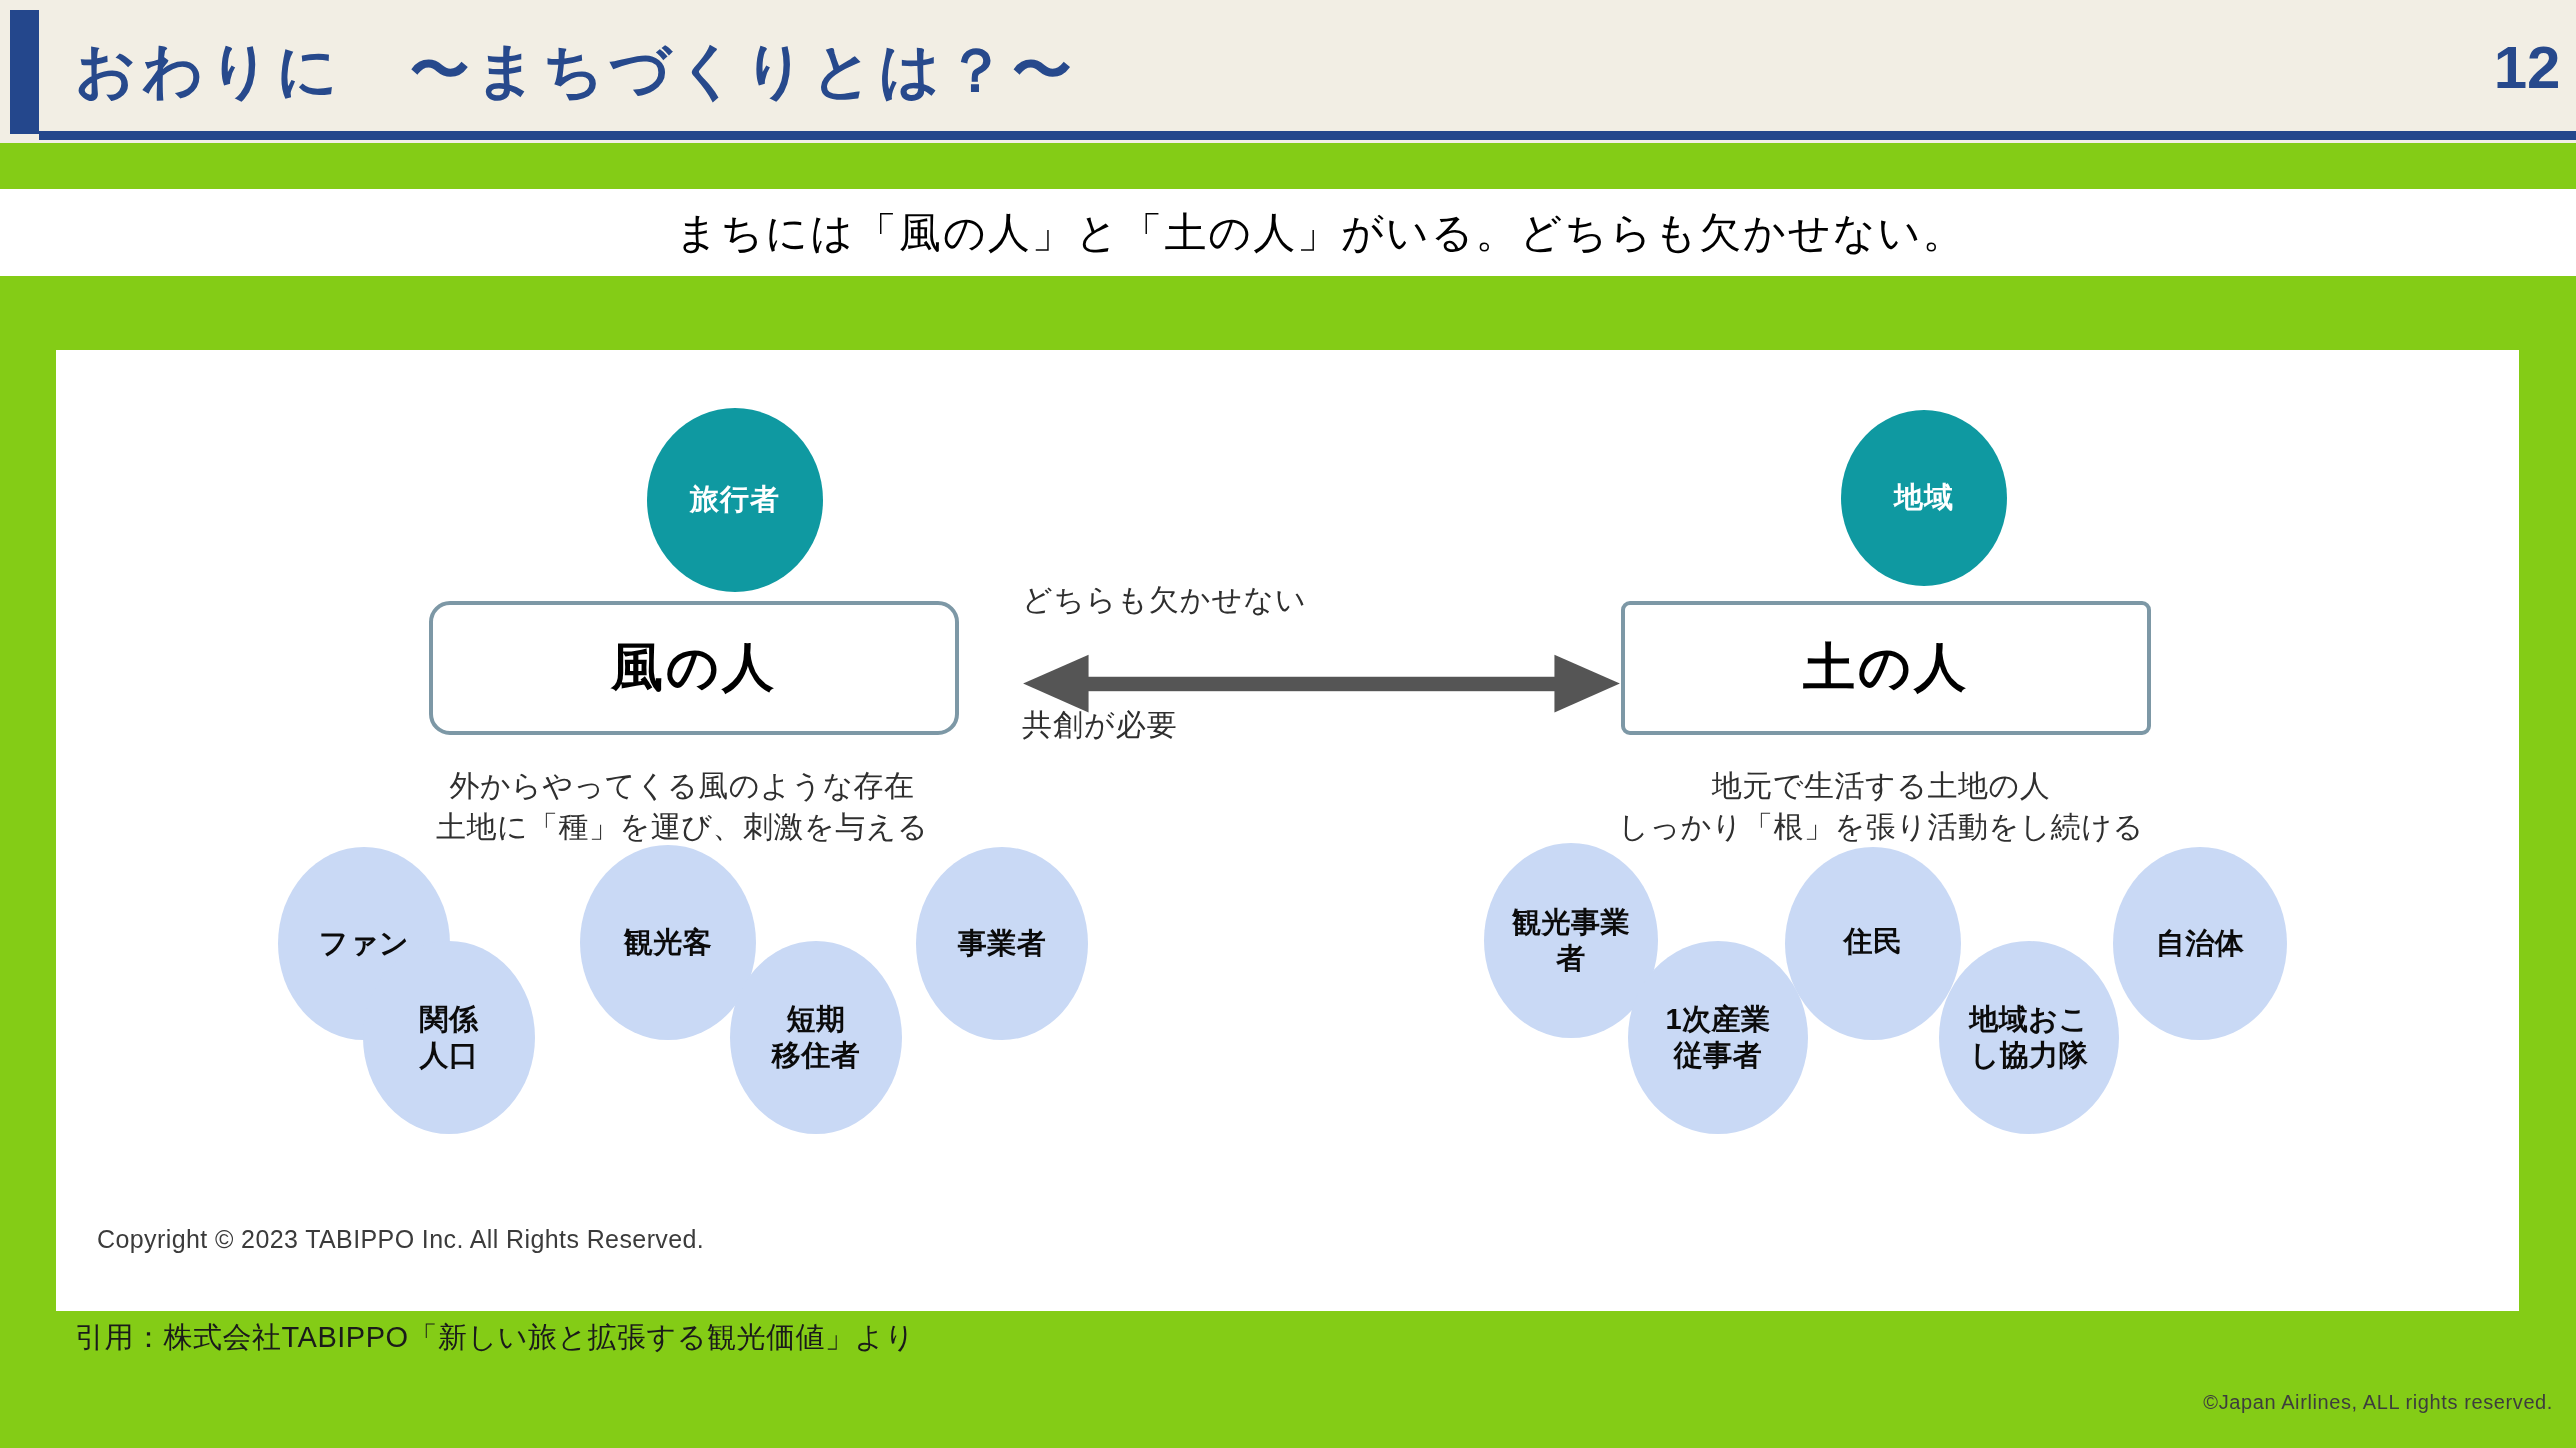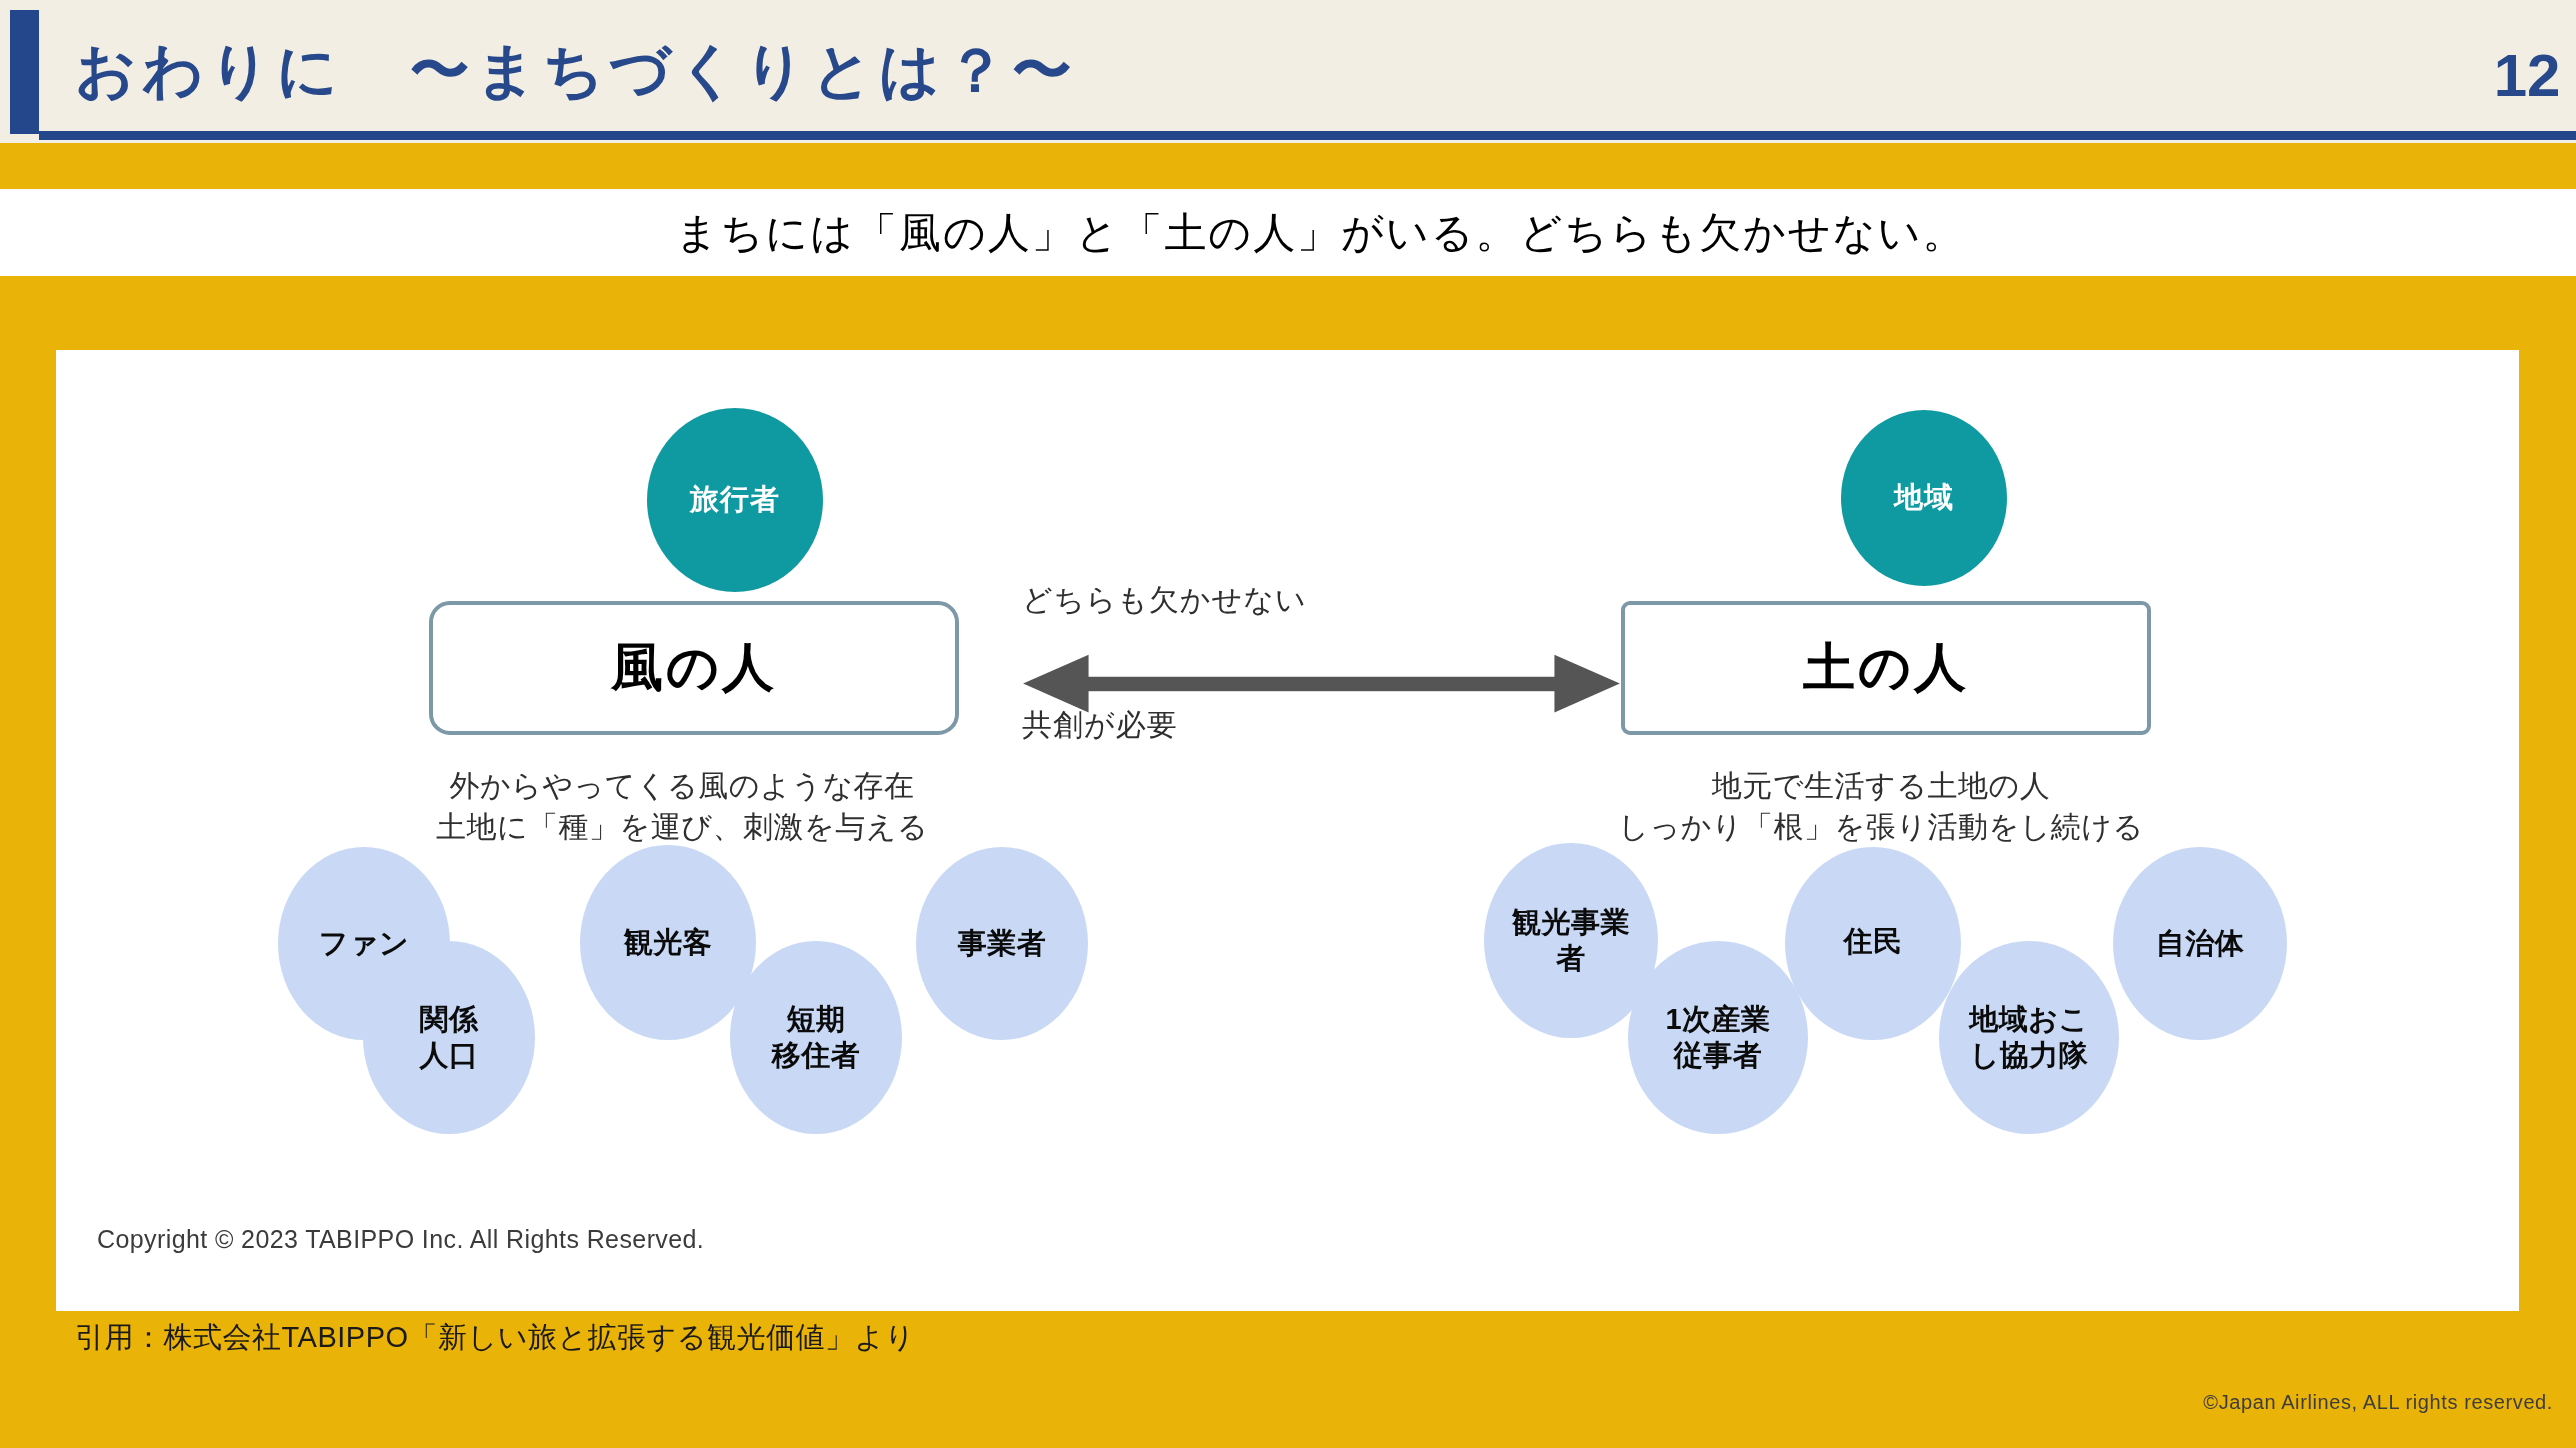--- a/index.html
+++ b/index.html
@@ -7,21 +7,21 @@
     padding: 0;
     background: #ffffff;
   }
   body {
     font-family: "Liberation Sans", "DejaVu Sans", sans-serif;
   }
   #slide {
     position: relative;
     width: 2576px;
     height: 1449px;
-    background: #eab308;
+    background: #84cc16;
     overflow: hidden;
   }
 
   
   .header-band {
     position: absolute;
     left: 0; top: 0;
     width: 2576px; height: 143px;
     background: #f2eee4;
   }
@@ -42,21 +42,21 @@
     left: 75px; top: 21px;
     font-size: 60px;
     font-weight: bold;
     color: #27498c;
     letter-spacing: 5.8px;
     line-height: 100px;
     white-space: nowrap;
   }
   .page-number {
     position: absolute;
-    right: 15.5px; top: 26px;
+    right: 15.5px; top: 18px;
     font-size: 60px;
     font-weight: bold;
     color: #27498c;
     line-height: 100px;
   }
 
   
   .subtitle-band {
     position: absolute;
     left: 0; top: 189px;

